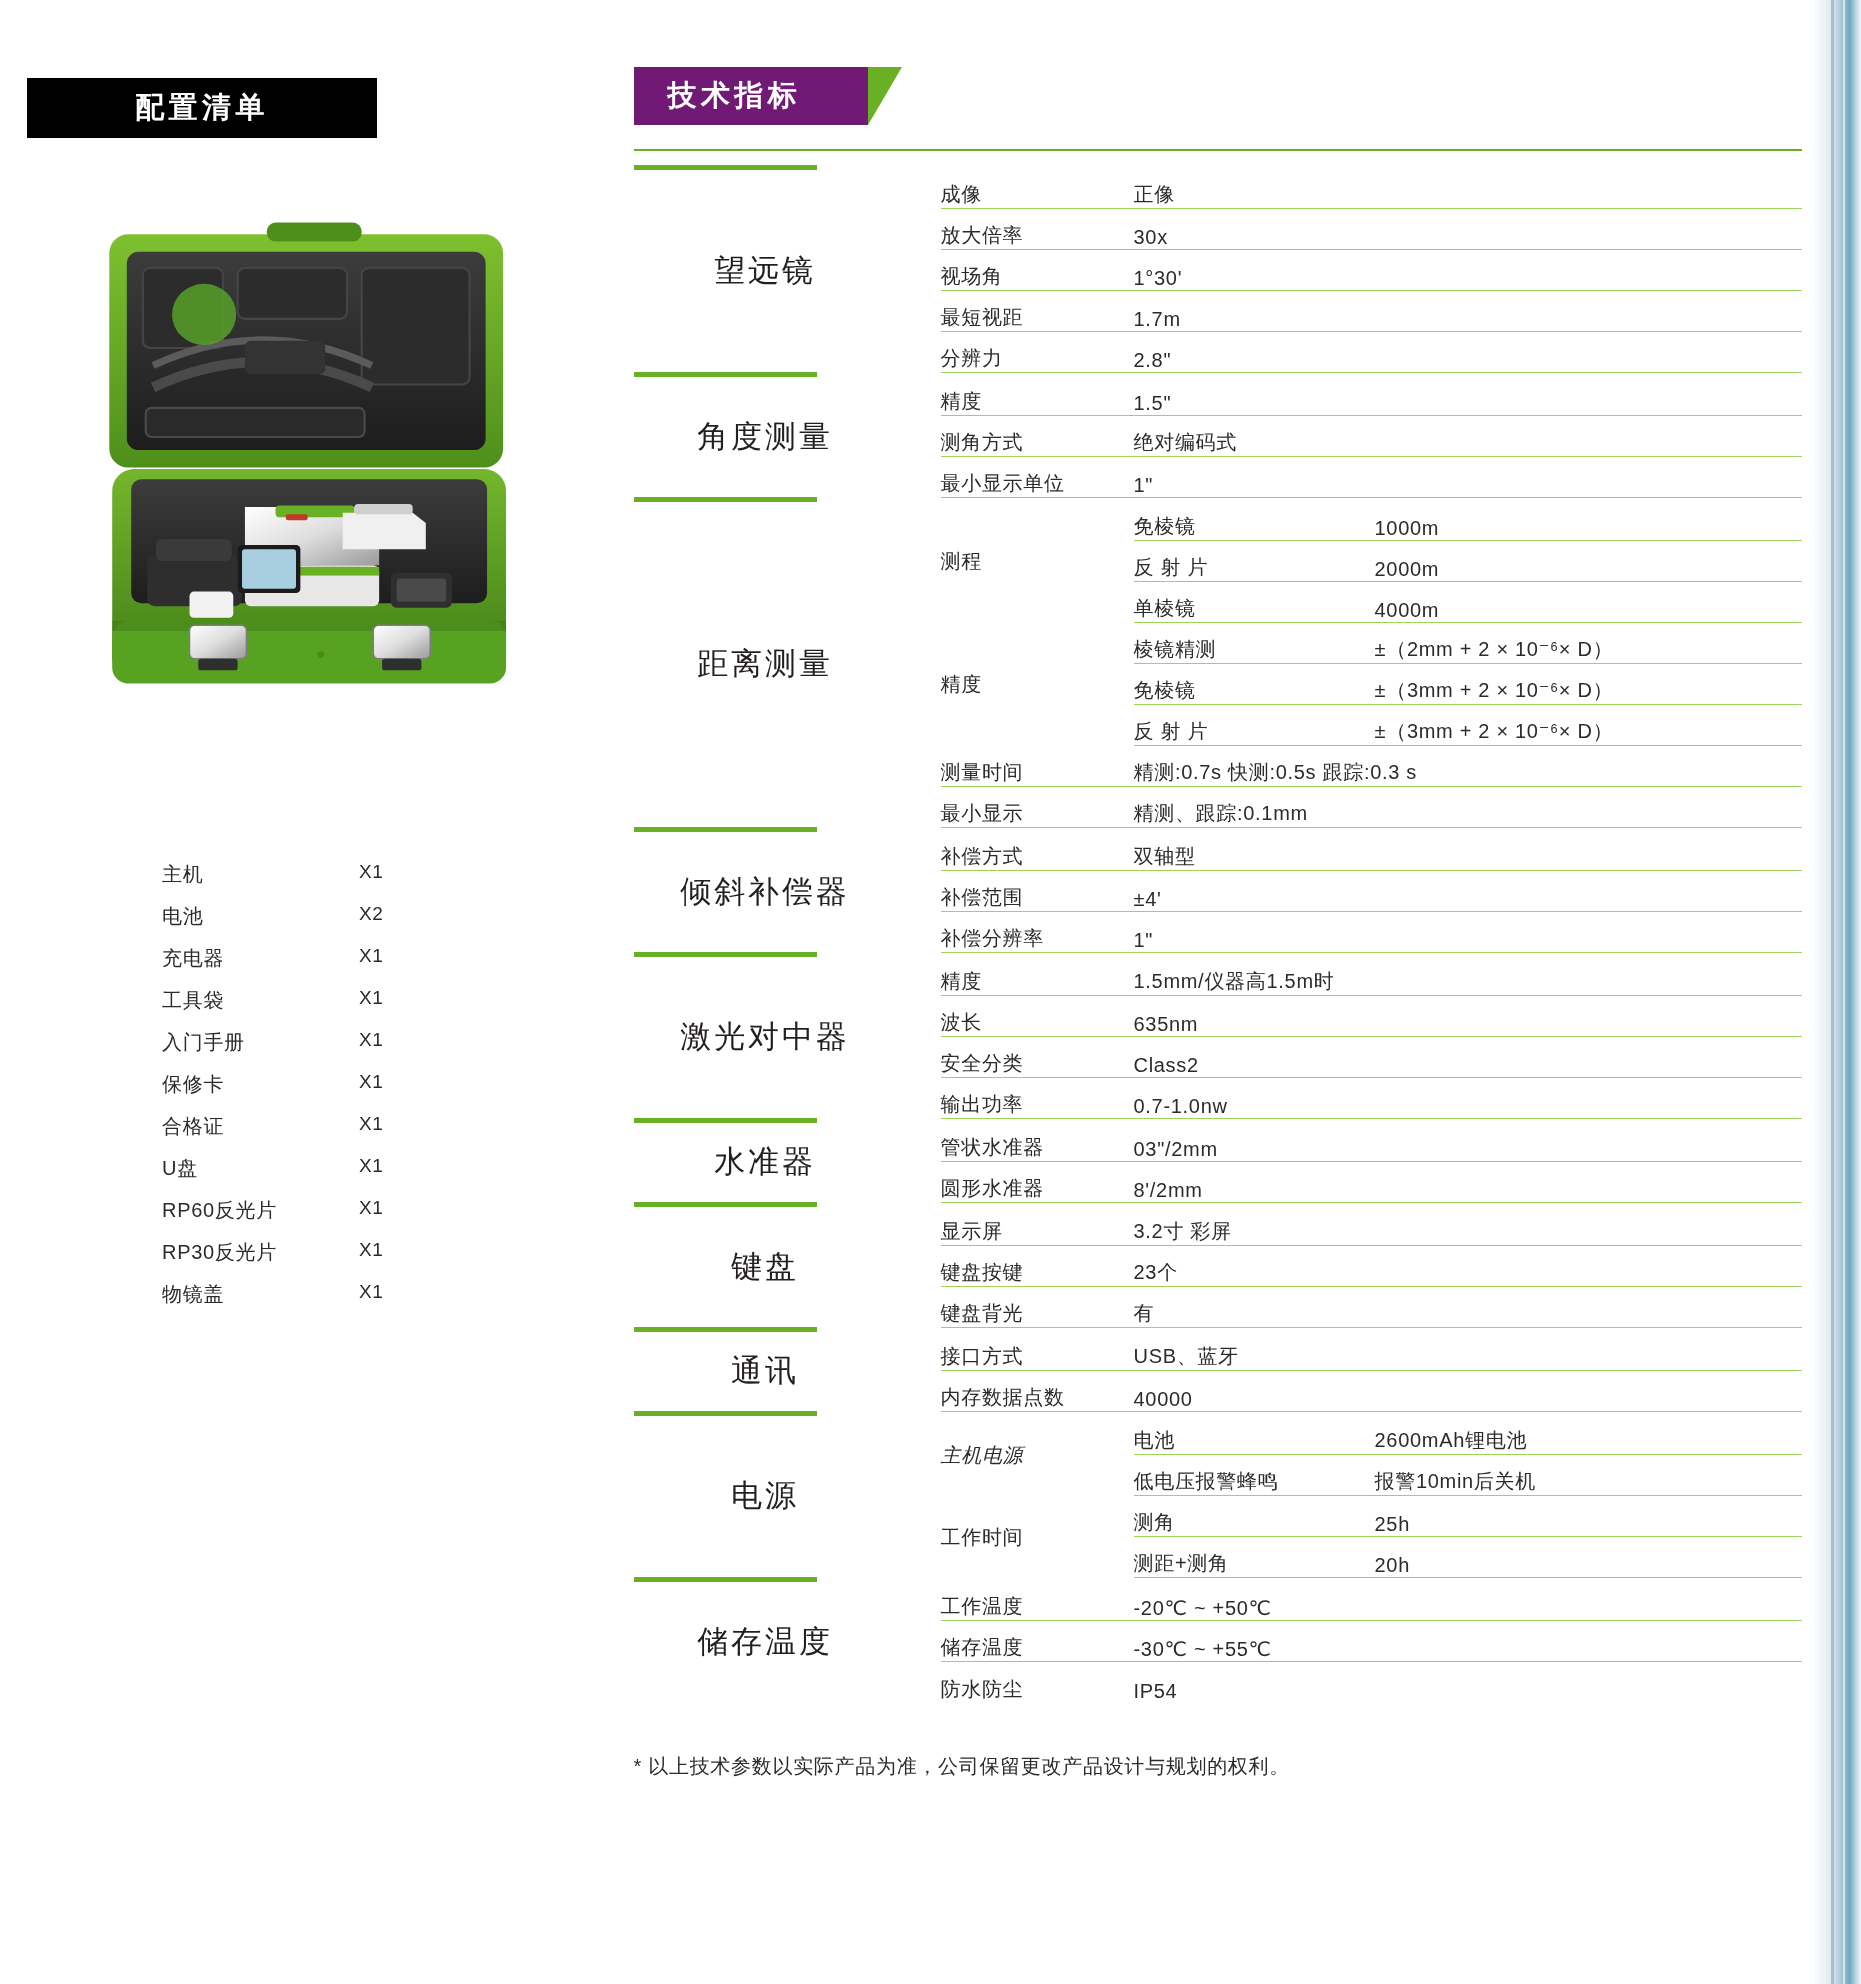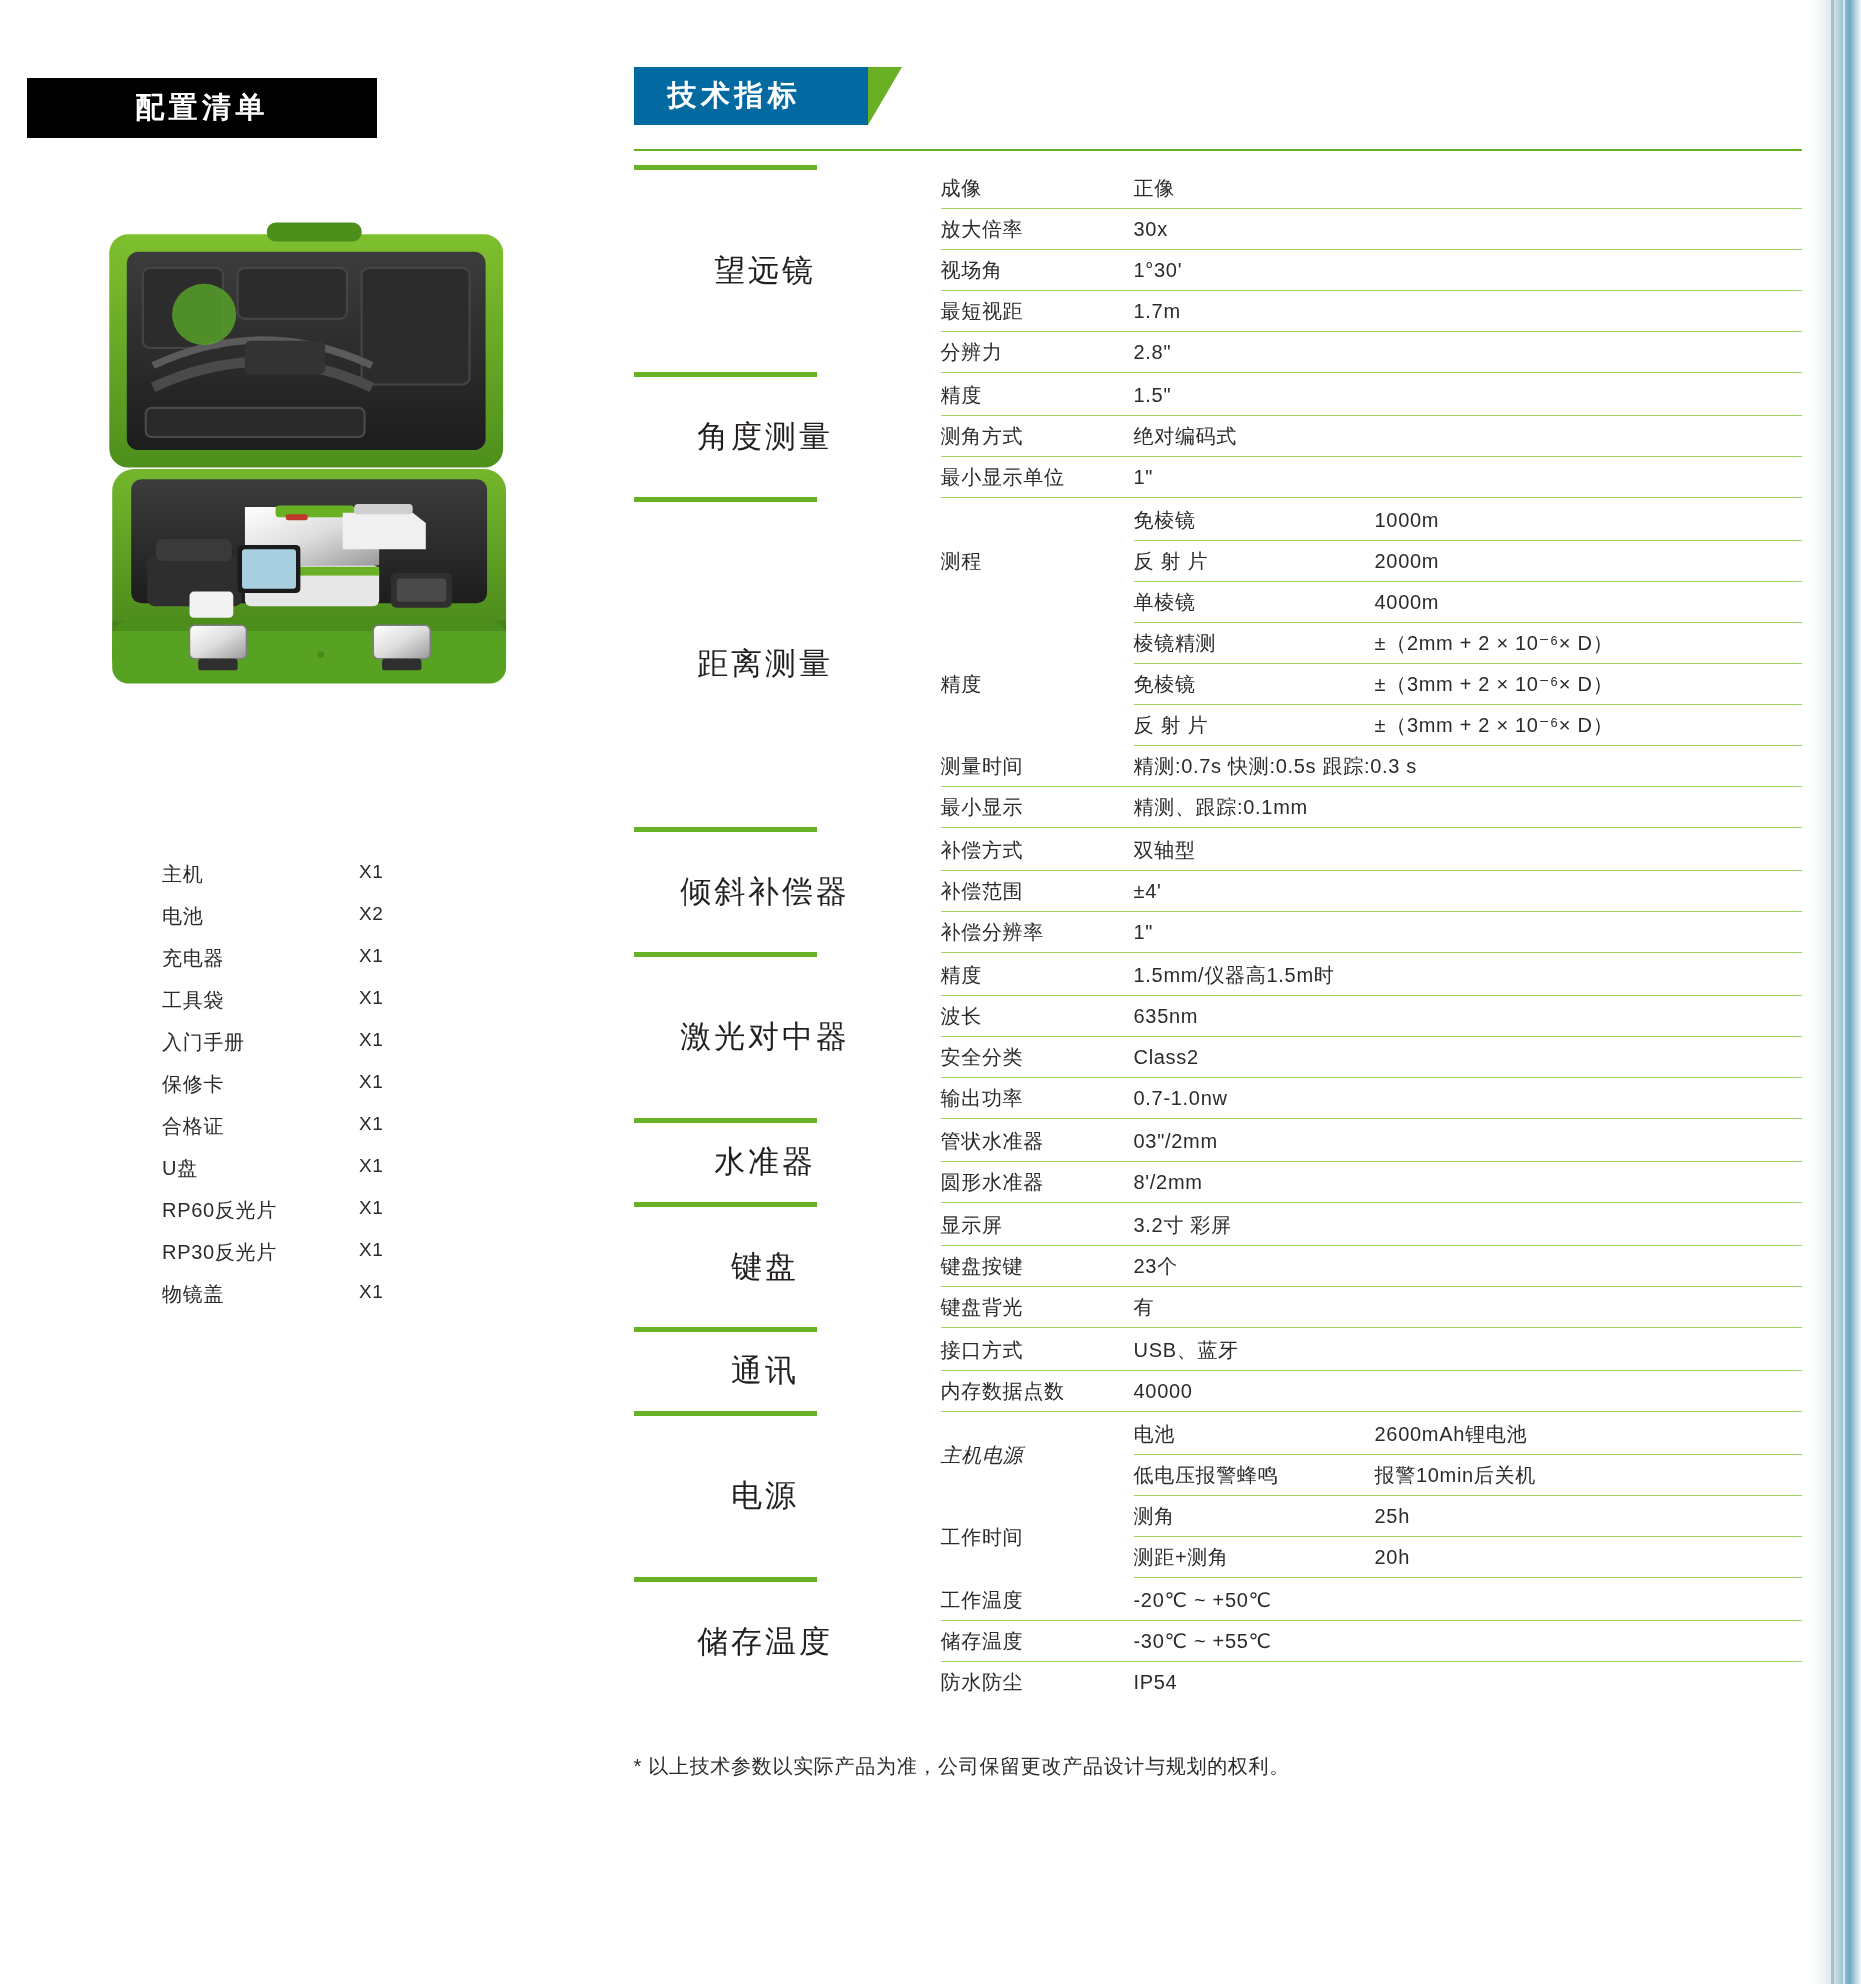--- a/index.html
+++ b/index.html
@@ -55,21 +55,21 @@
   }
   .pack-name { width:197px; letter-spacing:0.7px; }
   .pack-qty { font-size:19px; letter-spacing:0.7px; }
 
   
   .right-col {
     position:absolute; left:624px; top:0; right:51px; height:100%;
   }
   .banner2 {
     position:absolute; left:9.5px; top:67px; width:234px; height:58px;
-    background:#0369a1; display:flex; align-items:center; padding-left:34px;
+    background:#701a75; display:flex; align-items:center; padding-left:34px;
   }
   .banner2 .tail {
     position:absolute; left:234px; top:0;
     width:0; height:0;
     border-top:58px solid #6ab024;
     border-right:34px solid transparent;
   }
   .banner2-text { color:#fff; font-size:29px; letter-spacing:4.4px; font-weight:600; }
   .banner2-rule {
     position:absolute; left:9.5px; top:149px; width:1168px; height:2.2px; background:#6ab024;
@@ -89,21 +89,21 @@
     position:absolute; left:0; top:-2.9px; width:183px; height:4.4px; background:#6ab024;
   }
   .grp-title {
     width:307px;
     display:flex; align-items:center; justify-content:center;
     font-size:31px; letter-spacing:2.9px; color:#231f20; font-weight:400;
     padding-right:44px;
   }
   .grp-rows { flex:1; }
   .srow {
-    display:flex; align-items:center;
+    display:flex; align-items:flex-end;
     height:41px;
     border-bottom:1.5px solid #9dd35f;
   }
   .srow:last-child { border-bottom:1.5px solid #9dd35f; }
   .k {
     width:193px; font-size:20px; color:#2b2b2b; letter-spacing:0.7px;
   }
   .v {
     flex:1; font-size:20px; color:#2b2b2b; letter-spacing:0.7px;
   }

